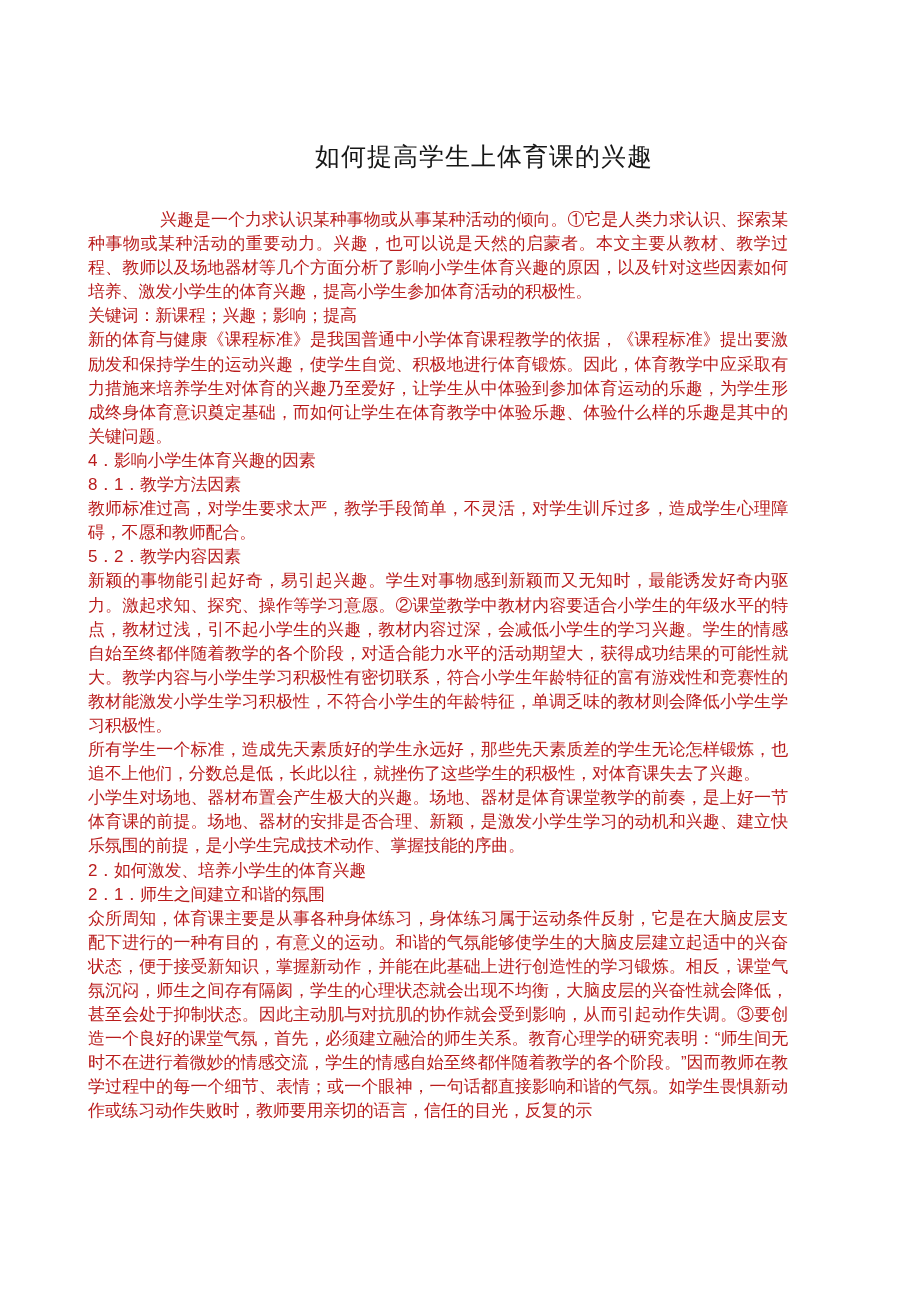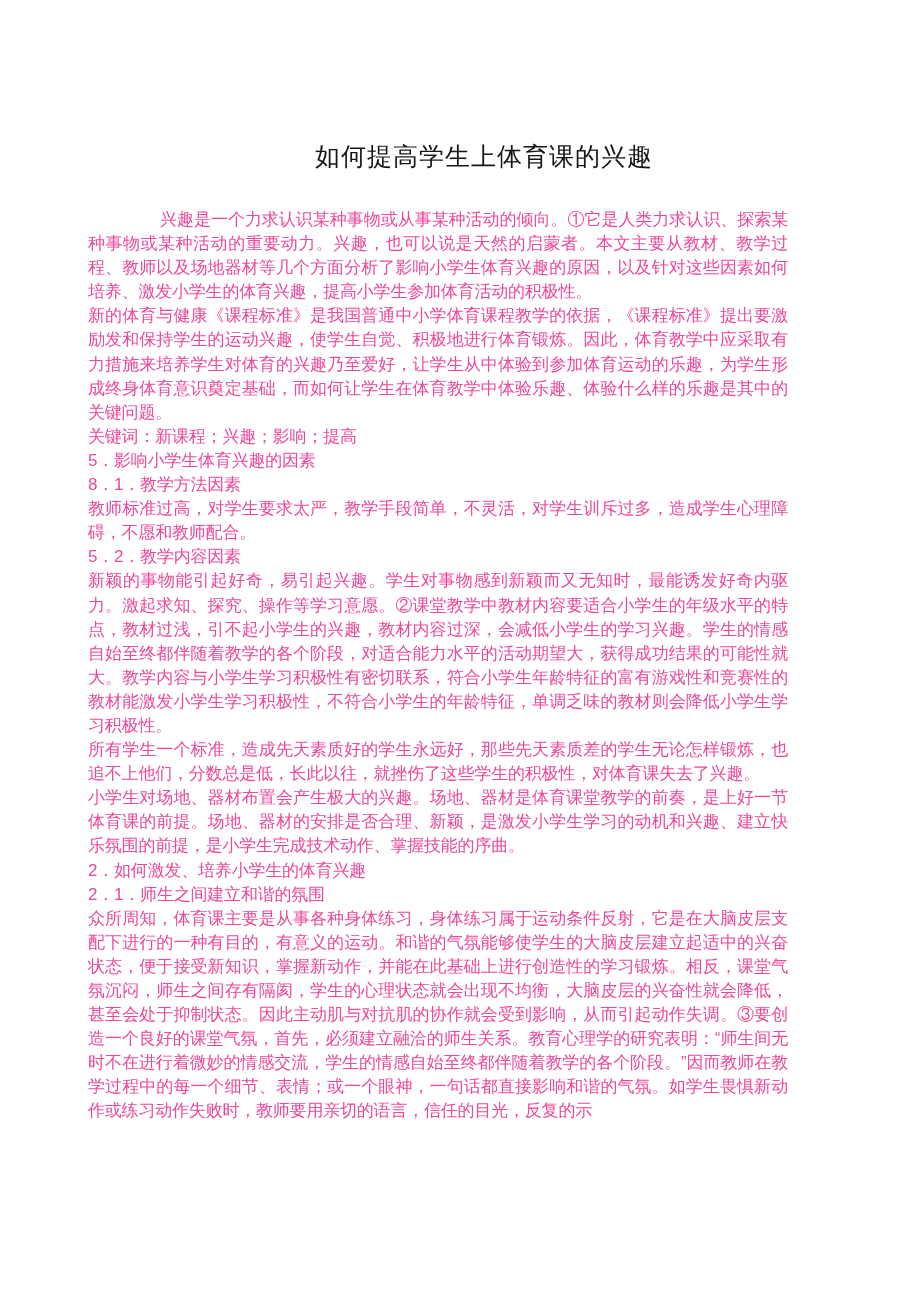--- a/index.html
+++ b/index.html
@@ -34,42 +34,42 @@
   }
   .para {
     margin: 0;
     padding: 0;
     font-size: 17px;
     line-height: 24.1px;
     text-align: justify;
     text-justify: inter-character;
     letter-spacing: -0.2px;
     word-break: break-all;
-    color: #ec4899;
+    color: #b91c1c;
   }
   .para.indent {
     text-indent: 72px;
   }
 </style>
 </head>
 <body>
 
 <div class="page">
 
   <h1 class="title">如何提高学生上体育课的兴趣</h1>
 
   <div class="content">
 
     <p class="para indent">兴趣是一个力求认识某种事物或从事某种活动的倾向。①它是人类力求认识、探索某种事物或某种活动的重要动力。兴趣，也可以说是天然的启蒙者。本文主要从教材、教学过程、教师以及场地器材等几个方面分析了影响小学生体育兴趣的原因，以及针对这些因素如何培养、激发小学生的体育兴趣，提高小学生参加体育活动的积极性。</p>
 
+    <p class="para">关键词：新课程；兴趣；影响；提高</p>
+
     <p class="para">新的体育与健康《课程标准》是我国普通中小学体育课程教学的依据，《课程标准》提出要激励发和保持学生的运动兴趣，使学生自觉、积极地进行体育锻炼。因此，体育教学中应采取有力措施来培养学生对体育的兴趣乃至爱好，让学生从中体验到参加体育运动的乐趣，为学生形成终身体育意识奠定基础，而如何让学生在体育教学中体验乐趣、体验什么样的乐趣是其中的关键问题。</p>
 
-    <p class="para">关键词：新课程；兴趣；影响；提高</p>
-
-    <p class="para">5．影响小学生体育兴趣的因素</p>
+    <p class="para">4．影响小学生体育兴趣的因素</p>
 
     <p class="para">8．1．教学方法因素</p>
 
     <p class="para">教师标准过高，对学生要求太严，教学手段简单，不灵活，对学生训斥过多，造成学生心理障碍，不愿和教师配合。</p>
 
     <p class="para">5．2．教学内容因素</p>
 
     <p class="para">新颖的事物能引起好奇，易引起兴趣。学生对事物感到新颖而又无知时，最能诱发好奇内驱力。激起求知、探究、操作等学习意愿。②课堂教学中教材内容要适合小学生的年级水平的特点，教材过浅，引不起小学生的兴趣，教材内容过深，会减低小学生的学习兴趣。学生的情感自始至终都伴随着教学的各个阶段，对适合能力水平的活动期望大，获得成功结果的可能性就大。教学内容与小学生学习积极性有密切联系，符合小学生年龄特征的富有游戏性和竞赛性的教材能激发小学生学习积极性，不符合小学生的年龄特征，单调乏味的教材则会降低小学生学习积极性。</p>
 
 

